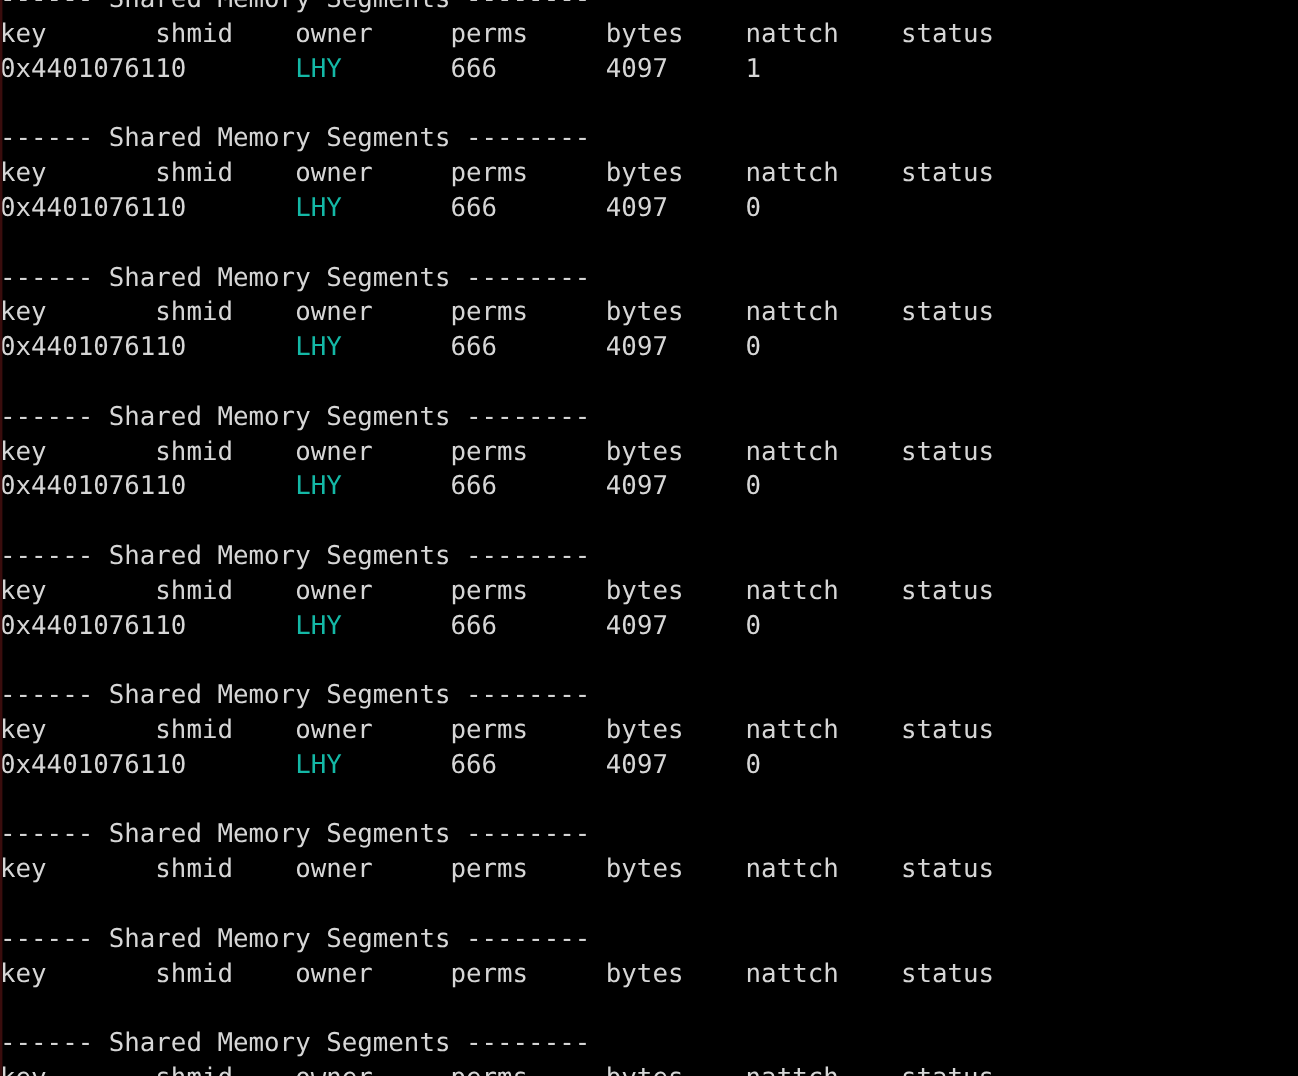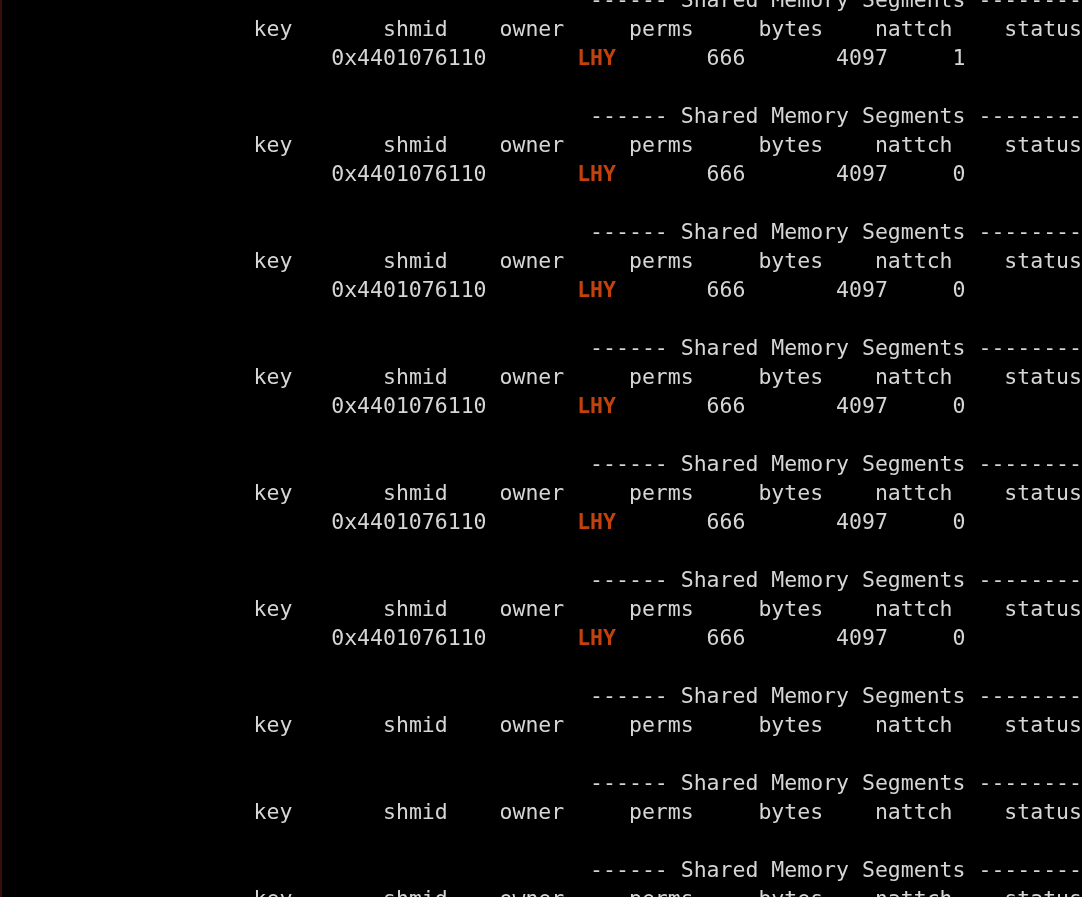--- a/index.html
+++ b/index.html
@@ -44,29 +44,27 @@
     line-height: 29px;
     letter-spacing: 0;
     white-space: pre;
     color: #d6d6d6;
     -webkit-font-smoothing: none;
   }
   .line {
     height: 29px;
     white-space: pre;
     display: block;
-    text-align: right;
   }
   .blank {
     height: 29px;
     display: block;
   }
   .owner-hi {
-    color: #c2410c;
-    font-weight: bold;
+    color: #14b8a6;
   }
 </style>
 </head>
 <body>
 
 <div id="terminal">
   <div id="left-edge-stripe"></div>
   <div id="screen"><span class="line">------ Shared Memory Segments --------</span><span class="line">key       shmid    owner     perms     bytes    nattch    status</span><span class="line"><span>0x4401076110       </span><span class="owner-hi">LHY</span><span>       666       4097     1         </span></span><span class="blank"> </span><span class="line">------ Shared Memory Segments --------</span><span class="line">key       shmid    owner     perms     bytes    nattch    status</span><span class="line"><span>0x4401076110       </span><span class="owner-hi">LHY</span><span>       666       4097     0         </span></span><span class="blank"> </span><span class="line">------ Shared Memory Segments --------</span><span class="line">key       shmid    owner     perms     bytes    nattch    status</span><span class="line"><span>0x4401076110       </span><span class="owner-hi">LHY</span><span>       666       4097     0         </span></span><span class="blank"> </span><span class="line">------ Shared Memory Segments --------</span><span class="line">key       shmid    owner     perms     bytes    nattch    status</span><span class="line"><span>0x4401076110       </span><span class="owner-hi">LHY</span><span>       666       4097     0         </span></span><span class="blank"> </span><span class="line">------ Shared Memory Segments --------</span><span class="line">key       shmid    owner     perms     bytes    nattch    status</span><span class="line"><span>0x4401076110       </span><span class="owner-hi">LHY</span><span>       666       4097     0         </span></span><span class="blank"> </span><span class="line">------ Shared Memory Segments --------</span><span class="line">key       shmid    owner     perms     bytes    nattch    status</span><span class="line"><span>0x4401076110       </span><span class="owner-hi">LHY</span><span>       666       4097     0         </span></span><span class="blank"> </span><span class="line">------ Shared Memory Segments --------</span><span class="line">key       shmid    owner     perms     bytes    nattch    status</span><span class="blank"> </span><span class="line">------ Shared Memory Segments --------</span><span class="line">key       shmid    owner     perms     bytes    nattch    status</span><span class="blank"> </span><span class="line">------ Shared Memory Segments --------</span><span class="line">key       shmid    owner     perms     bytes    nattch    status</span></div>
 </div>
 

